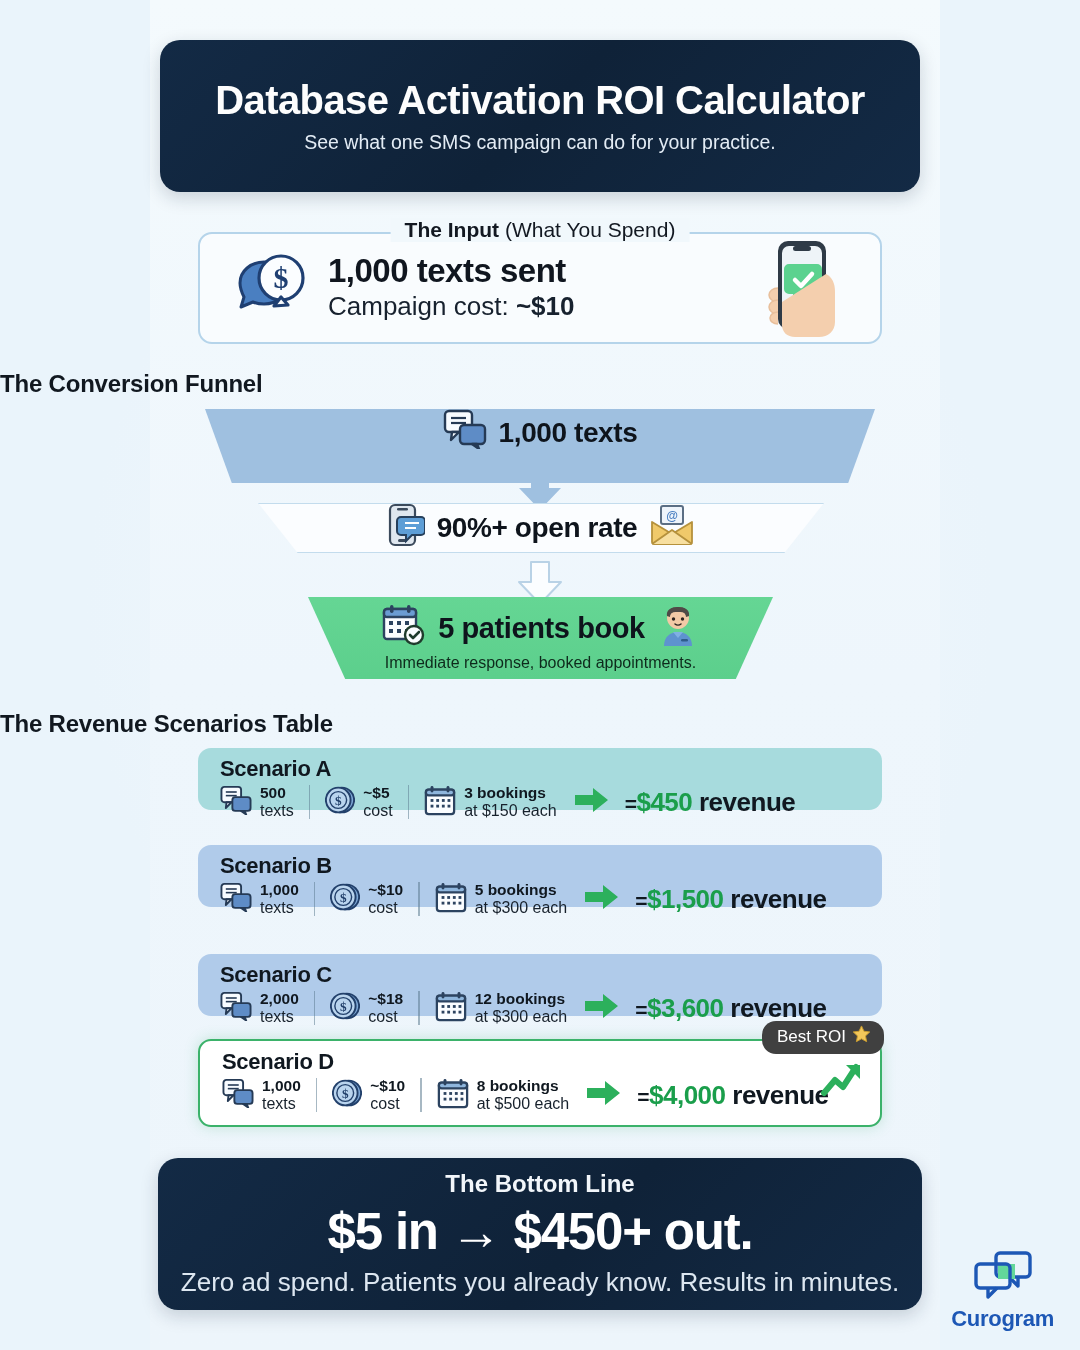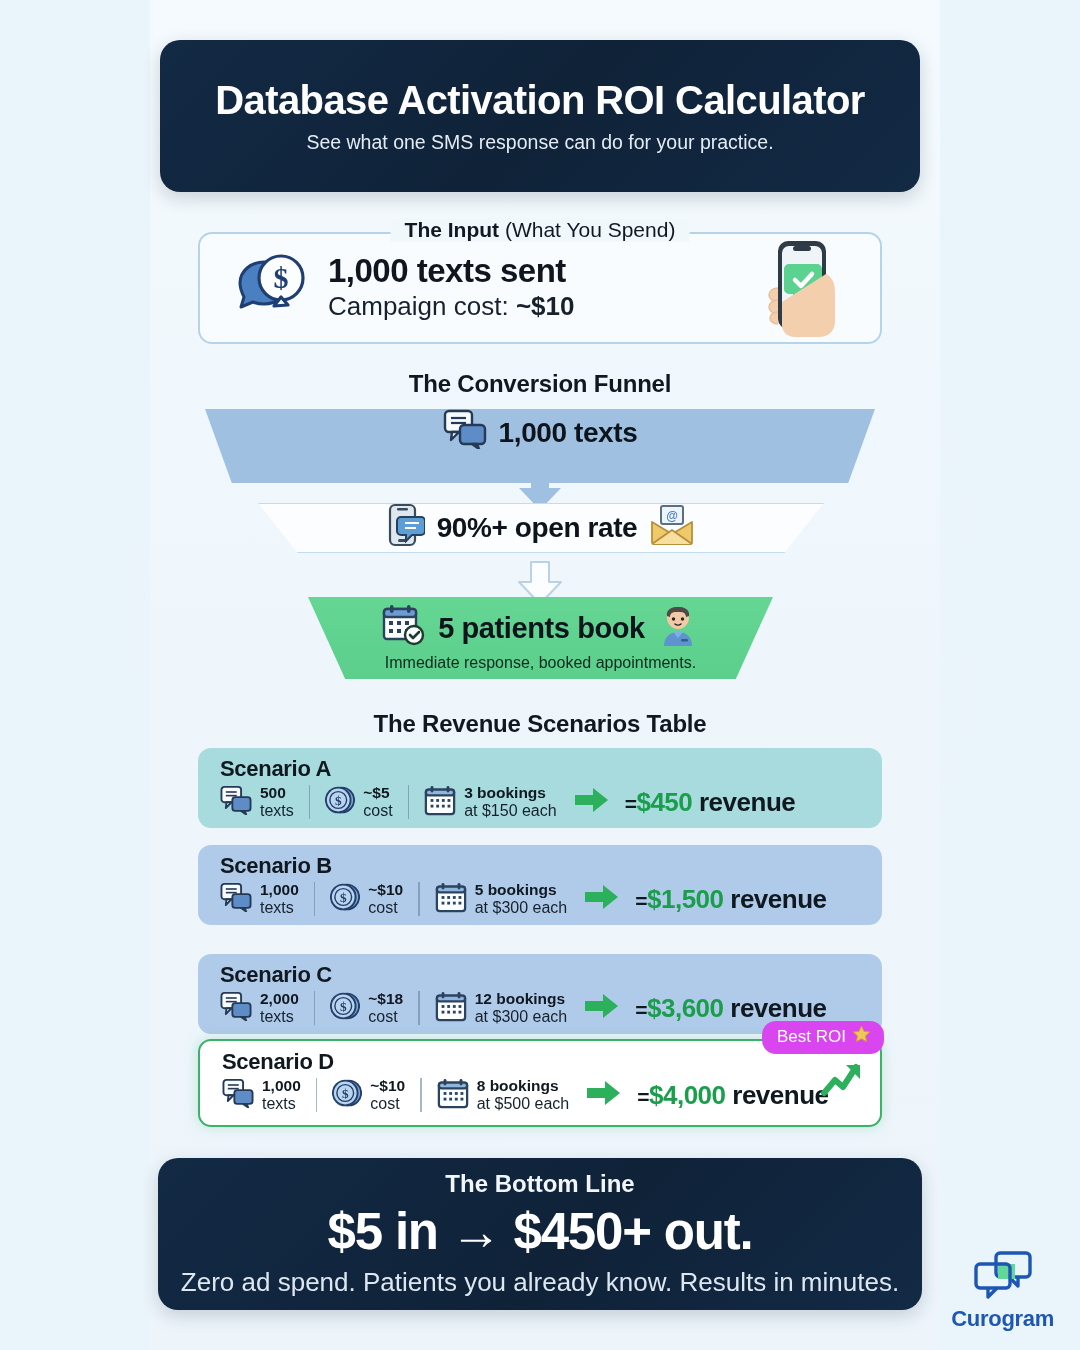--- a/index.html
+++ b/index.html
@@ -90,21 +90,21 @@
   }
   .input-text .sub b { font-weight: bold; }
 
   .phone-ill {
     position: absolute; right: 22px; top: 4px;
   }
 
   
   .sect-title {
     position: absolute;
-    width: 100%; text-align: center;
+    width: 100%; 
     font-size: 24px; font-weight: bold; color: #111820;
     letter-spacing: -0.2px;
   }
 
   
   .funnel-1 {
     position: absolute; left: 205px; top: 409px; width: 670px; height: 74px;
     background: #9fc0e0;
     clip-path: polygon(0 0, 100% 0, 96% 100%, 4% 100%);
     display: flex; align-items: flex-start; justify-content: center;
@@ -137,21 +137,21 @@
   }
 
   .arrow-conn {
     position: absolute; left: 50%; transform: translateX(-50%);
     width: 54px;
   }
 
   
   .scenario {
     position: absolute;
-    left: 198px; width: 684px; height: 80px;
+    left: 198px; width: 684px; height: 62px;
     border-radius: 13px;
     padding: 8px 0 0 22px;
   }
   .scenario.a { background: #a7dbdd; top: 748px; }
   .scenario.b { background: #b0cbea; top: 845px; }
   .scenario.c { background: #b0cbea; top: 942px; margin-top: 12px; }
   .scenario.d {
     background: #ffffff;
     border: 2.5px solid #3bb26a;
     top: 1039px; height: 88px;
@@ -181,21 +181,21 @@
   .rev-text {
     font-size: 26px; font-weight: bold; color: #101820;
     letter-spacing: -0.5px; white-space: nowrap;
   }
   .rev-text .eq { font-size: 21px; color: #101820; }
   .rev-text .amt { color: #1a9e4b; }
 
   .best-badge {
     position: absolute;
     right: -4px; top: -20px;
-    background: #d946ef;
+    background: #404040;
     color: #ffffff;
     font-size: 17px; font-weight: 500;
     padding: 4px 13px 5px 15px;
     border-radius: 14px;
     display: flex; align-items: center; gap: 6px;
     white-space: nowrap;
   }
   .trend-ico { position: absolute; right: 14px; top: 18px; }
 
   
@@ -226,21 +226,21 @@
   }
 </style>
 </head>
 <body>
 
 <div class="canvas">
   <div class="inner-card"></div>
 
   <div class="header">
     <h1>Database Activation ROI Calculator</h1>
-    <p>See what one SMS response can do for your practice.</p>
+    <p>See what one SMS campaign can do for your practice.</p>
   </div>
 
   <div class="input-wrap">
     <div class="input-box"></div>
     <div class="legend">
       <b>The Input</b><span> (What You Spend)</span>
     </div>
     <div class="input-row">
       <span>
         <svg width="78" height="66" viewBox="0 0 78 66">

